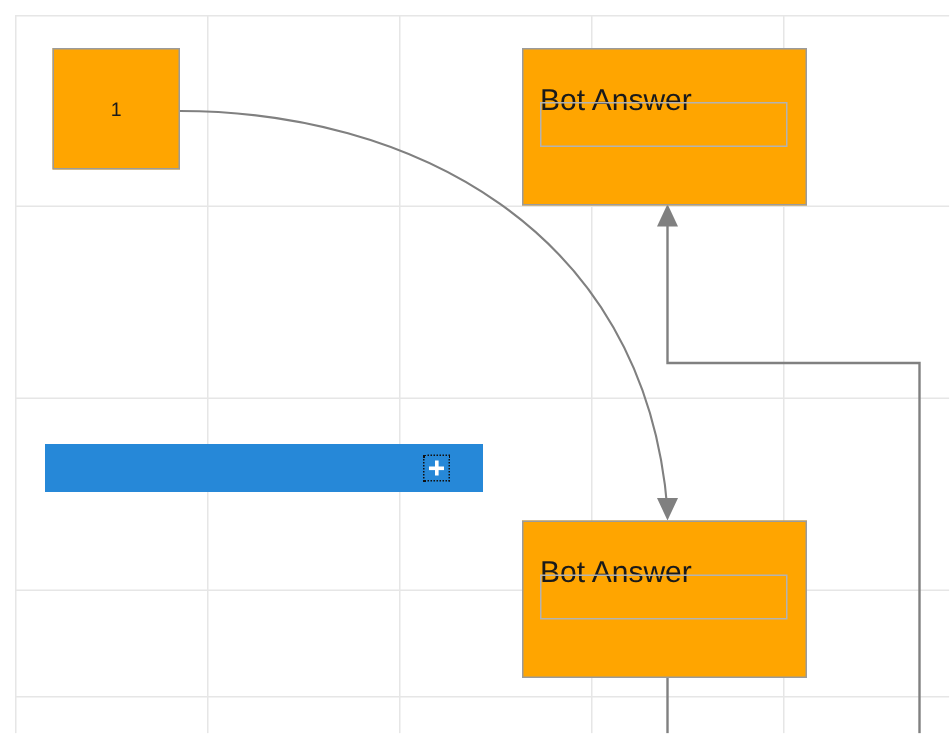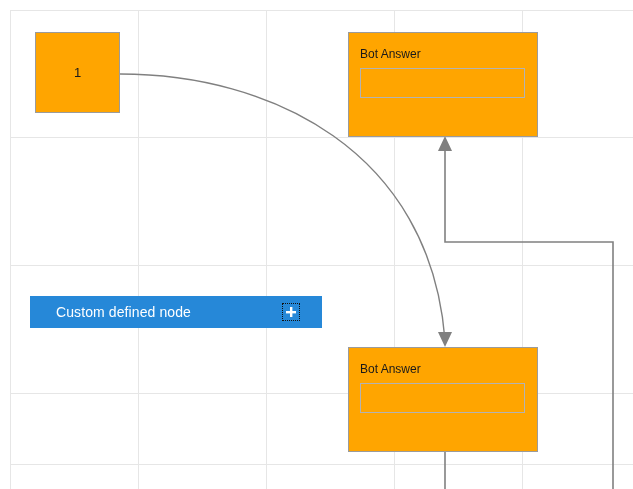--- a/index.html
+++ b/index.html
@@ -54,22 +54,22 @@
 
   .node-simple-label {
     font-size: 13px;
     color: #1a1a1a;
     line-height: 1;
   }
 
   .node-title {
     position: absolute;
     left: 11px;
-    top: 12px;
-    font-size: 12px;
+    top: 25px;
+    font-size: 20px;
     color: #1a1a1a;
     line-height: 18px;
     white-space: nowrap;
   }
 
   .node-slot {
     position: absolute;
     left: 11px;
     right: 12px;
     top: 35px;
@@ -158,21 +158,20 @@
     <div class="node-title">Bot Answer</div>
     <div class="node-slot" style="border-color: rgb(179, 179, 179);"></div>
   </div>
 
   <div class="node" id="node-2" style="left: 348px; top: 347px; width: 190px; height: 105px; background: rgb(255, 165, 0); border-color: rgb(155, 155, 155);">
     <div class="node-title">Bot Answer</div>
     <div class="node-slot" style="border-color: rgb(179, 179, 179);"></div>
   </div>
 
   <div id="palette-chip" style="left: 30px; top: 296px; width: 292px; height: 32px; background: rgb(38, 136, 216); color: rgb(255, 255, 255);">
-    <span id="palette-chip-label">Custom defined node</span>
     <span id="palette-add-icon">
       <svg width="12" height="12" viewBox="0 0 12 12" xmlns="http://www.w3.org/2000/svg" aria-hidden="true">
         <rect x="5" y="1" width="2.4" height="10" fill="#ffffff"></rect>
         <rect x="1" y="5" width="10" height="2.4" fill="#ffffff"></rect>
       </svg>
     </span>
   </div>
 
 </div>
 

